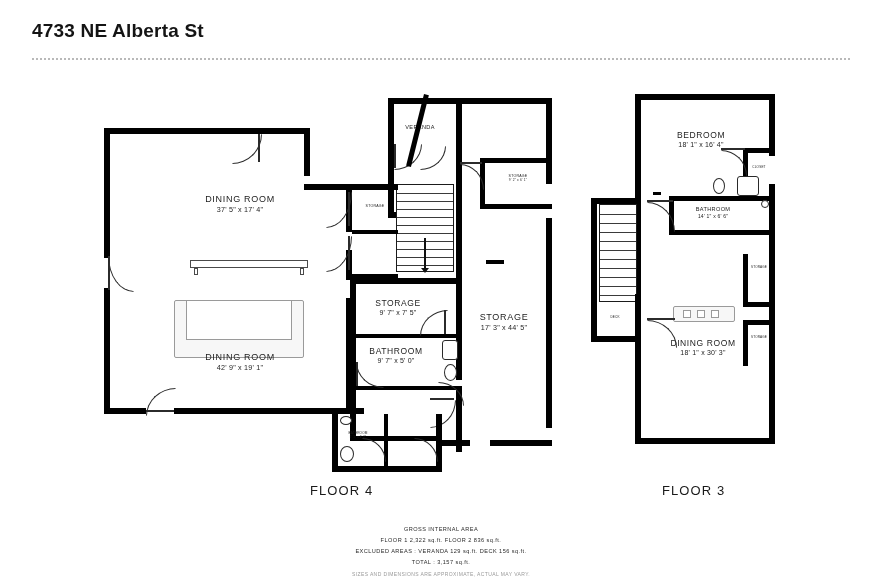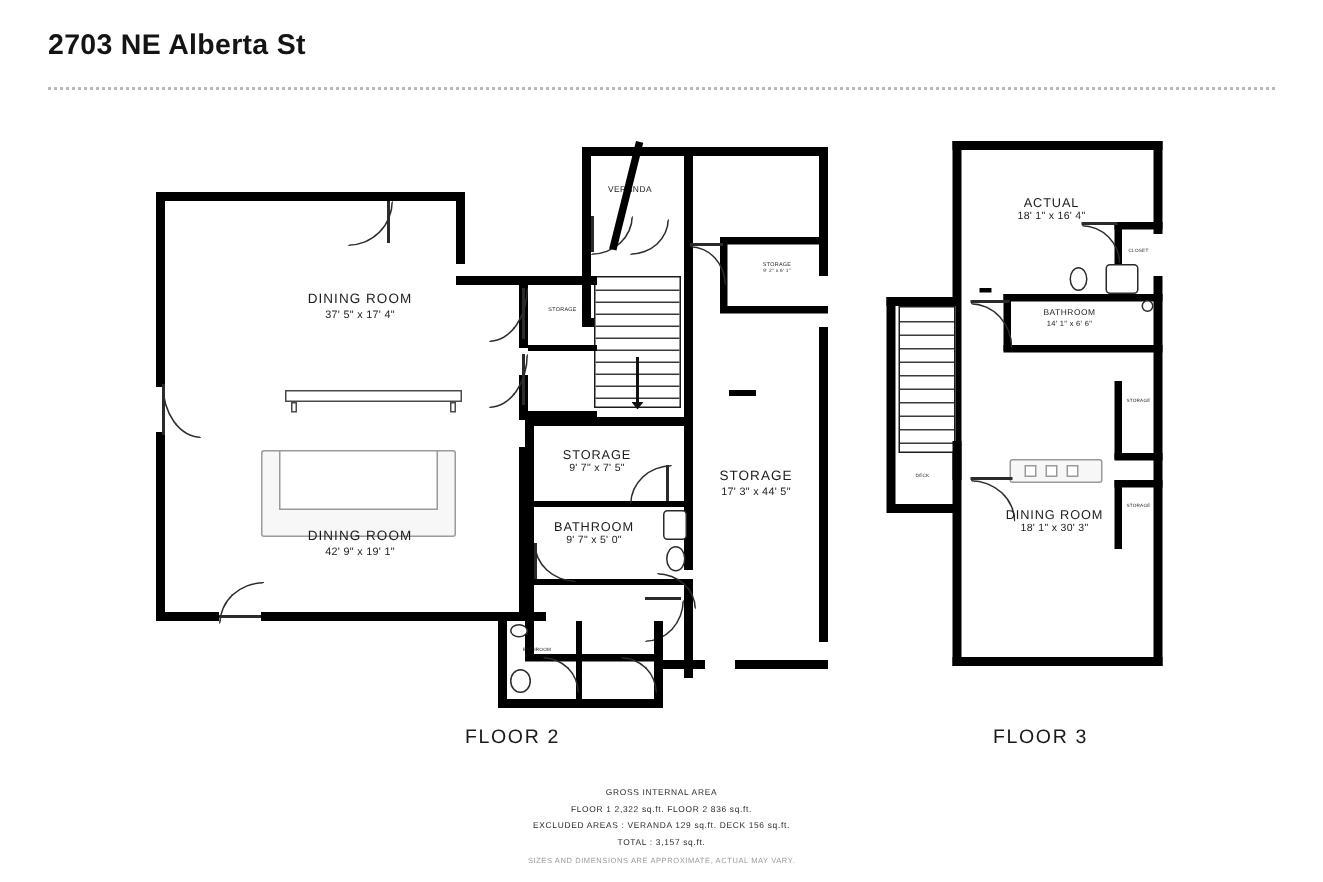--- a/index.html
+++ b/index.html
@@ -160,21 +160,21 @@
     font-size: 5px;
     letter-spacing: 0.4px;
     color: #9a9a9a;
     display: block;
     margin-top: 3px;
   }
 </style>
 </head>
 <body>
 
-<div id="page-title">2703 NE Alberta St</div>
+<div id="page-title">4733 NE Alberta St</div>
 <div id="header-rule"></div>
 
 <div class="plan" id="floor1-plan">
 
   <div class="wall" style="left:14px; top:40px; width:206px; height:6px;"></div>
 
   <div class="wall" style="left:14px; top:40px; width:6px; height:130px;"></div>
   <div class="wall" style="left:14px; top:200px; width:6px; height:126px;"></div>
 
   <div class="wall" style="left:14px; top:320px; width:42px; height:6px;"></div>
@@ -329,21 +329,21 @@
   <div class="wall" style="left:6px; top:110px; width:48px; height:6px;"></div>
 
   <div class="wall" style="left:84px; top:108px; width:106px; height:5px;"></div>
   <div class="wall" style="left:84px; top:108px; width:5px; height:38px;"></div>
   <div class="wall" style="left:84px; top:142px; width:106px; height:5px;"></div>
 
   <div class="wall" style="left:158px; top:60px; width:5px; height:50px;"></div>
   <div class="wall" style="left:158px; top:60px; width:32px; height:5px;"></div>
 
   <div class="label" style="left:116px; top:42px; transform:translateX(-50%);">
-    <span class="nm">ACTUAL</span>
+    <span class="nm">BEDROOM</span>
     <span class="dim">18' 1" x 16' 4"</span>
   </div>
   <div class="label tiny" style="left:174px; top:78px; transform:translateX(-50%);">
     <span class="nm">CLOSET</span>
   </div>
   <div class="door" style="left:136px; top:62px; width:24px; height:24px; border-bottom-color:transparent; border-left-color:transparent; border-radius:0 100% 0 0;"></div>
   <div class="door-leaf" style="left:136px; top:60px; width:24px; height:2px;"></div>
 
   <div class="label sm" style="left:128px; top:118px; transform:translateX(-50%);">
     <span class="nm">BATHROOM</span>
@@ -390,21 +390,21 @@
   </div>
   <div class="furn" style="left:88px; top:218px; width:62px; height:16px; border-radius:2px;"></div>
   <div class="furn" style="left:98px; top:222px; width:8px; height:8px; background:#ffffff;"></div>
   <div class="furn" style="left:112px; top:222px; width:8px; height:8px; background:#ffffff;"></div>
   <div class="furn" style="left:126px; top:222px; width:8px; height:8px; background:#ffffff;"></div>
   <div class="door" style="left:62px; top:232px; width:28px; height:26px; border-bottom-color:transparent; border-left-color:transparent; border-radius:0 100% 0 0;"></div>
   <div class="door-leaf" style="left:62px; top:230px; width:28px; height:2px;"></div>
   <div class="wall" style="left:50px; top:206px; width:6px; height:26px;"></div>
 </div>
 
-<div class="floor-caption" id="floor1-caption">FLOOR 2</div>
+<div class="floor-caption" id="floor1-caption">FLOOR 4</div>
 <div class="floor-caption" id="floor2-caption">FLOOR 3</div>
 
 <div id="footer">
   <span class="f-line">GROSS INTERNAL AREA</span>
   <span class="f-line">FLOOR 1 2,322 sq.ft.    FLOOR 2 836 sq.ft.</span>
   <span class="f-line">EXCLUDED AREAS :   VERANDA 129 sq.ft.    DECK 156 sq.ft.</span>
   <span class="f-line">TOTAL :  3,157 sq.ft.</span>
   <span class="f-disclaimer">SIZES AND DIMENSIONS ARE APPROXIMATE, ACTUAL MAY VARY.</span>
 </div>
 

